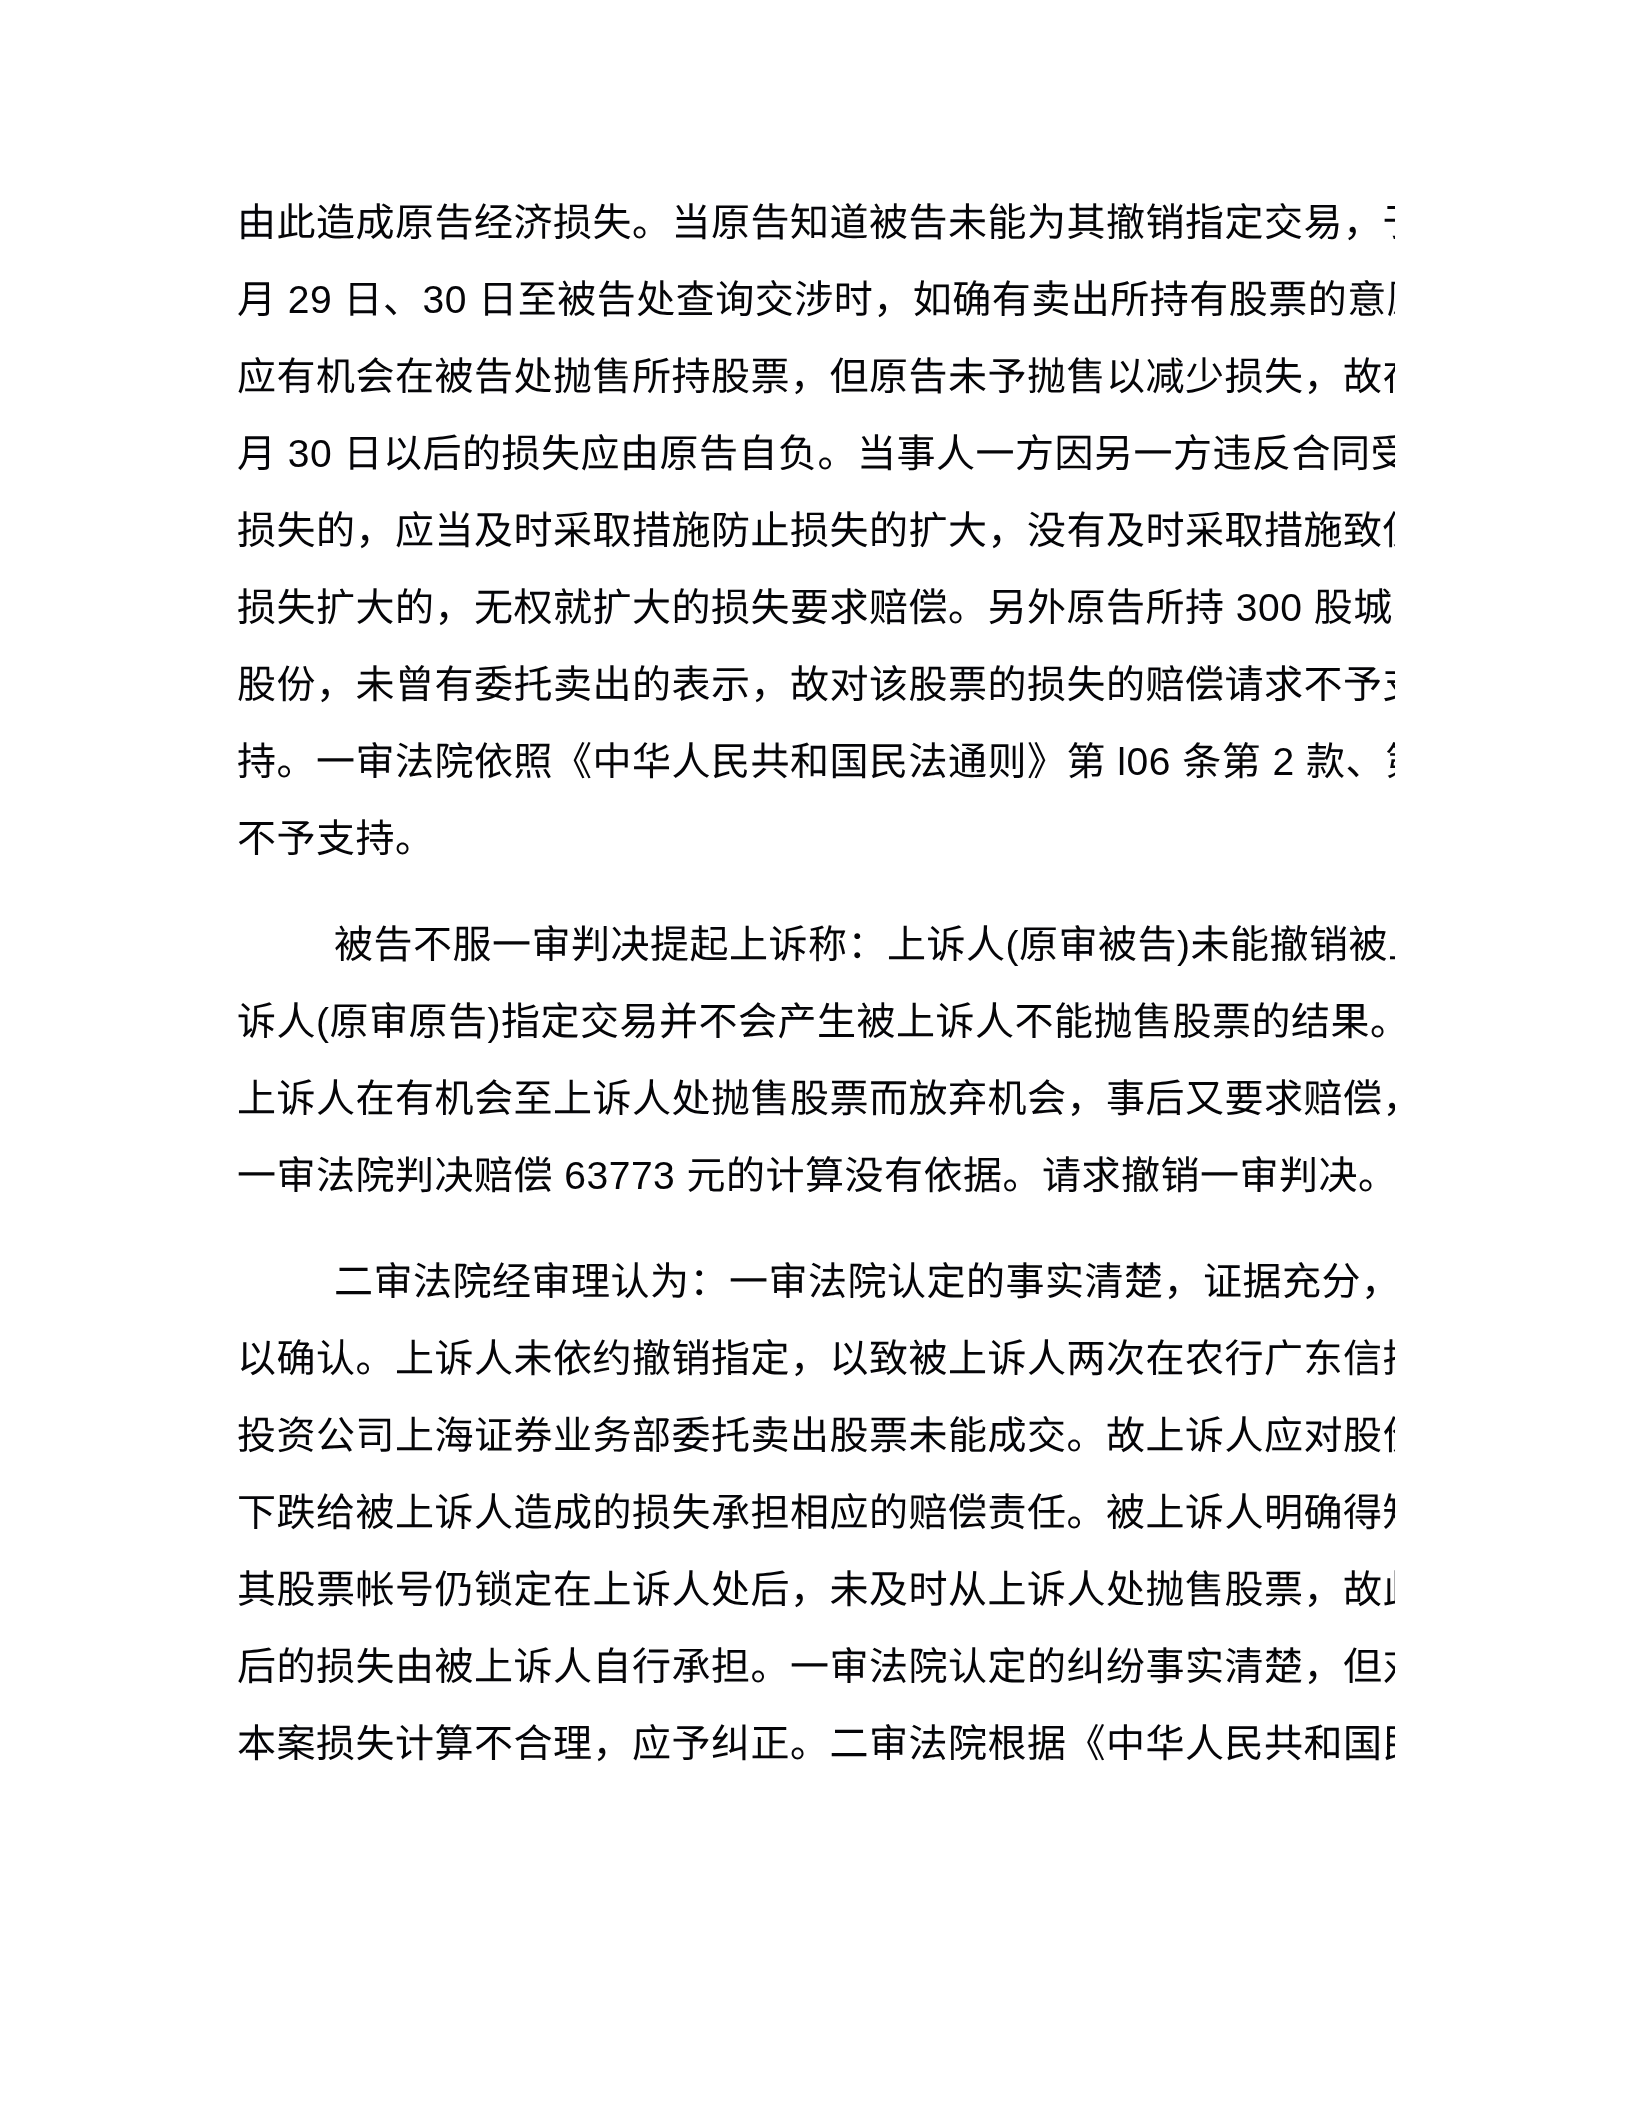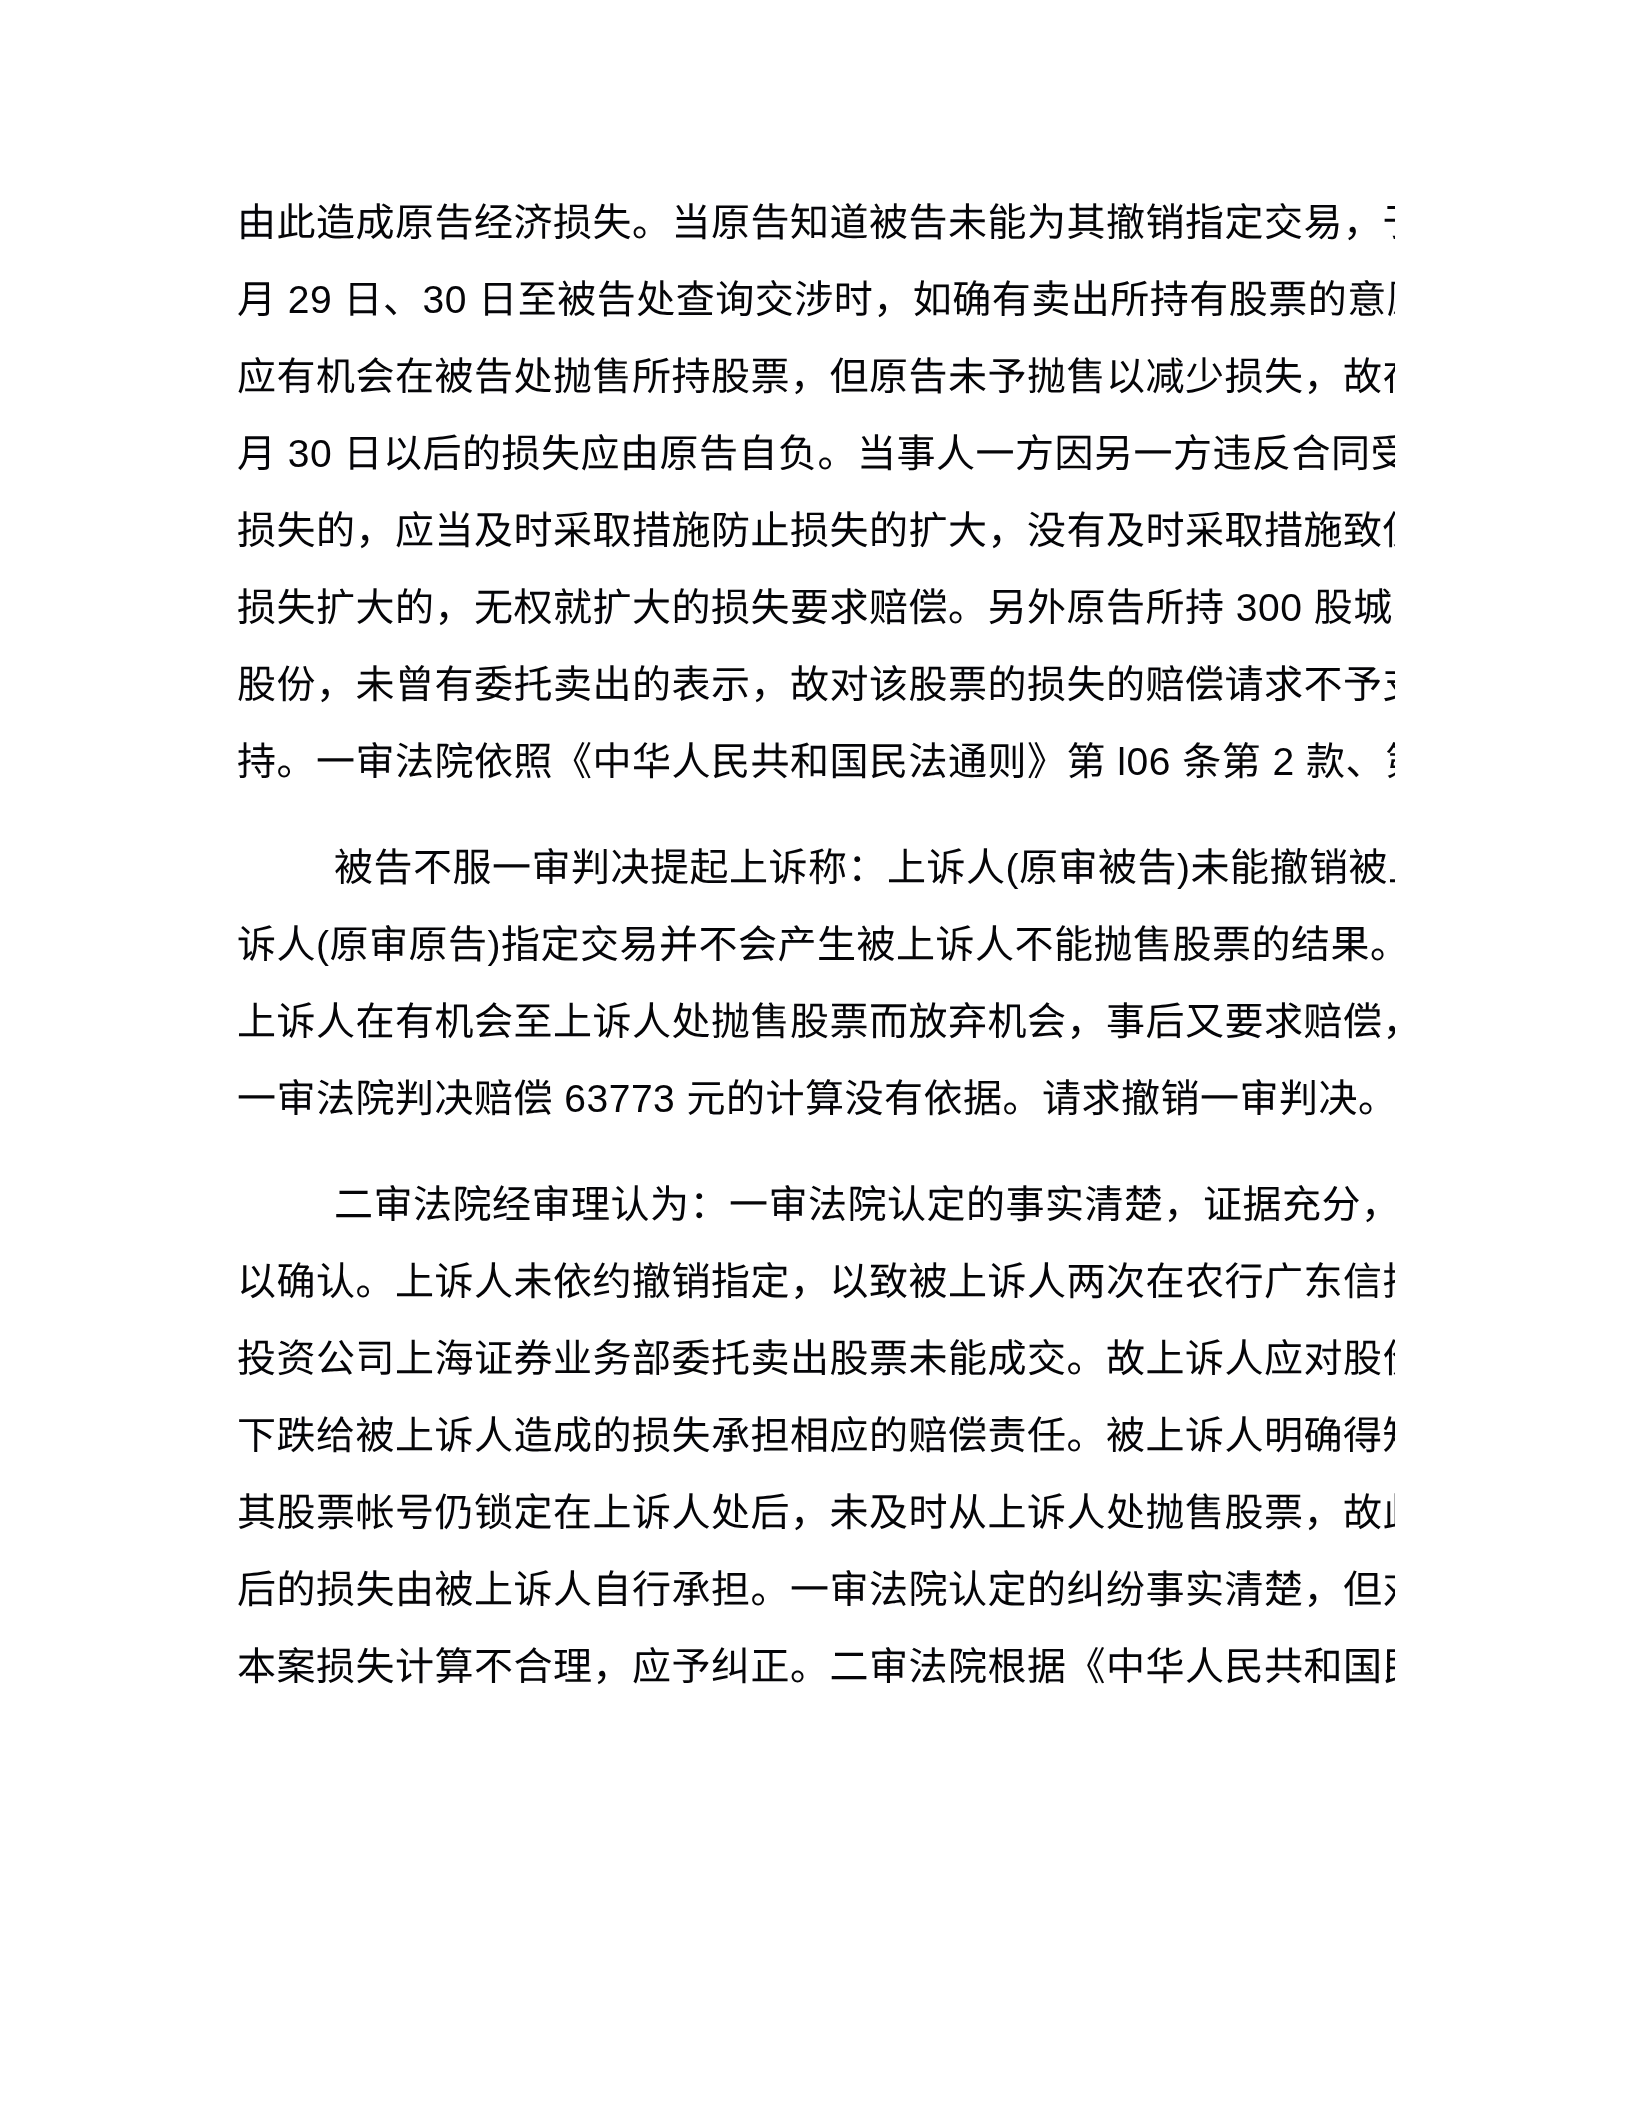--- a/index.html
+++ b/index.html
@@ -58,20 +58,21 @@
   <div class="doc-body" style="color: rgb(5, 5, 8);">
       <div class="paragraph">
         <div class="line">由此造成原告经济损失。当原告知道被告未能为其撤销指定交易，于 9</div>
         <div class="line">月 29 日、30 日至被告处查询交涉时，如确有卖出所持有股票的意愿，</div>
         <div class="line">应有机会在被告处抛售所持股票，但原告未予抛售以减少损失，故在 9</div>
         <div class="line">月 30 日以后的损失应由原告自负。当事人一方因另一方违反合同受到</div>
         <div class="line">损失的，应当及时采取措施防止损失的扩大，没有及时采取措施致使</div>
         <div class="line">损失扩大的，无权就扩大的损失要求赔偿。另外原告所持 300 股城乡</div>
         <div class="line">股份，未曾有委托卖出的表示，故对该股票的损失的赔偿请求不予支</div>
         <div class="line">持。一审法院依照《中华人民共和国民法通则》第 l06 条第 2 款、第</div>
+        <div class="line lastline">不予支持。</div>
       </div>
       <div class="paragraph">
         <div class="line firstline-indent">被告不服一审判决提起上诉称：上诉人(原审被告)未能撤销被上</div>
         <div class="line">诉人(原审原告)指定交易并不会产生被上诉人不能抛售股票的结果。被</div>
         <div class="line">上诉人在有机会至上诉人处抛售股票而放弃机会，事后又要求赔偿，</div>
         <div class="line lastline">一审法院判决赔偿 63773 元的计算没有依据。请求撤销一审判决。</div>
       </div>
       <div class="paragraph">
         <div class="line firstline-indent">二审法院经审理认为：一审法院认定的事实清楚，证据充分，予</div>
         <div class="line">以确认。上诉人未依约撤销指定，以致被上诉人两次在农行广东信托</div>

